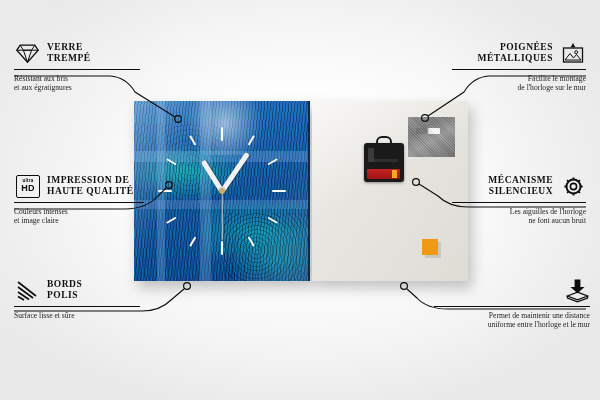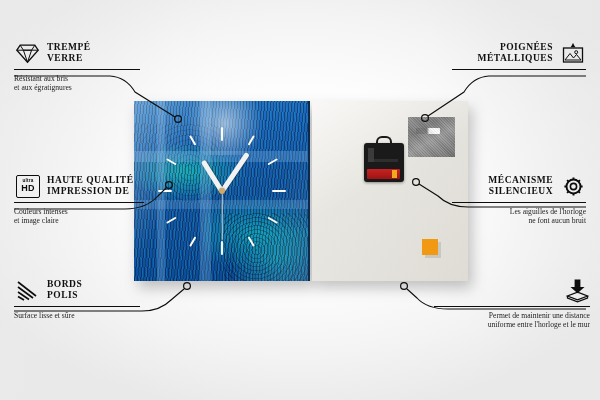--- a/index.html
+++ b/index.html
@@ -340,42 +340,42 @@
 
 <div class="callout callout-left" style="left:14px; top:40px; width:126px;">
   <div class="co-head">
     <div class="co-icon">
       <svg width="25" height="21" viewBox="0 0 25 21">
         <path d="M5.2,2.2 H19.8 L23.2,7.2 L12.5,19.2 L1.8,7.2 Z" fill="none" stroke="#0d0d0d" stroke-width="1.3"></path>
         <path d="M1.8,7.2 H23.2 M5.2,2.2 L8.4,7.2 L12.5,19.2 M19.8,2.2 L16.6,7.2 L12.5,19.2 M8.4,7.2 H16.6" fill="none" stroke="#0d0d0d" stroke-width="1"></path>
       </svg>
     </div>
     <div class="co-title">
+      <div>VERRE</div>
       <div>TREMPÉ</div>
-      <div>VERRE</div>
     </div>
   </div>
   <div class="co-rule"></div>
   <div class="co-sub">
     <div>Résistant aux bris</div>
     <div>et aux égratignures</div>
   </div>
 </div>
 
 <div class="callout callout-left" style="left:14px; top:173px; width:130px;">
   <div class="co-head">
     <div class="co-icon">
       <div class="hd-box">
         <span class="hd-ultra">ultra</span>
         <span class="hd-hd">HD</span>
       </div>
     </div>
     <div class="co-title">
+      <div>IMPRESSION DE</div>
       <div>HAUTE QUALITÉ</div>
-      <div>IMPRESSION DE</div>
     </div>
   </div>
   <div class="co-rule"></div>
   <div class="co-sub">
     <div>Couleurs intenses</div>
     <div>et image claire</div>
   </div>
 </div>
 
 <div class="callout callout-left" style="left:14px; top:277px; width:126px;">
@@ -409,20 +409,24 @@
         <path d="M5,18 L10,11.5 L13.5,16 L16.5,12.5 L21,18 Z" fill="none" stroke="#0d0d0d" stroke-width="1"></path>
         <circle cx="16.2" cy="10.2" r="1.5" fill="none" stroke="#0d0d0d" stroke-width="1"></circle>
       </svg>
     </div>
     <div class="co-title">
       <div>POIGNÉES</div>
       <div>MÉTALLIQUES</div>
     </div>
   </div>
   <div class="co-rule"></div>
+  <div class="co-sub">
+    <div>Facilite le montage</div>
+    <div>de l'horloge sur le mur</div>
+  </div>
 </div>
 
 <div class="callout callout-right" style="right:14px; top:173px; width:134px;">
   <div class="co-head">
     <div class="co-icon">
       <svg width="25" height="25" viewBox="0 0 25 25">
         <g fill="none" stroke="#0d0d0d" stroke-width="1.9">
           <circle cx="12.5" cy="12.5" r="7"></circle>
           <circle cx="12.5" cy="12.5" r="3.1" stroke-width="1.6"></circle>
           <path d="M12.5,3.4 V5.6 M12.5,19.4 V21.6 M3.4,12.5 H5.6 M19.4,12.5 H21.6

